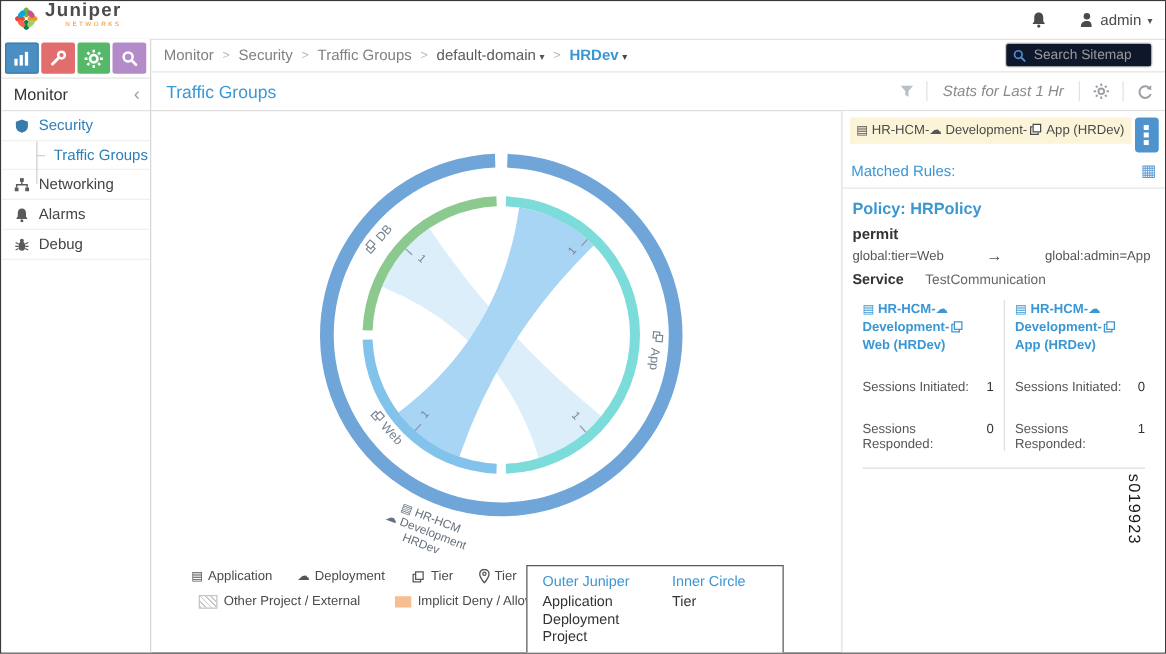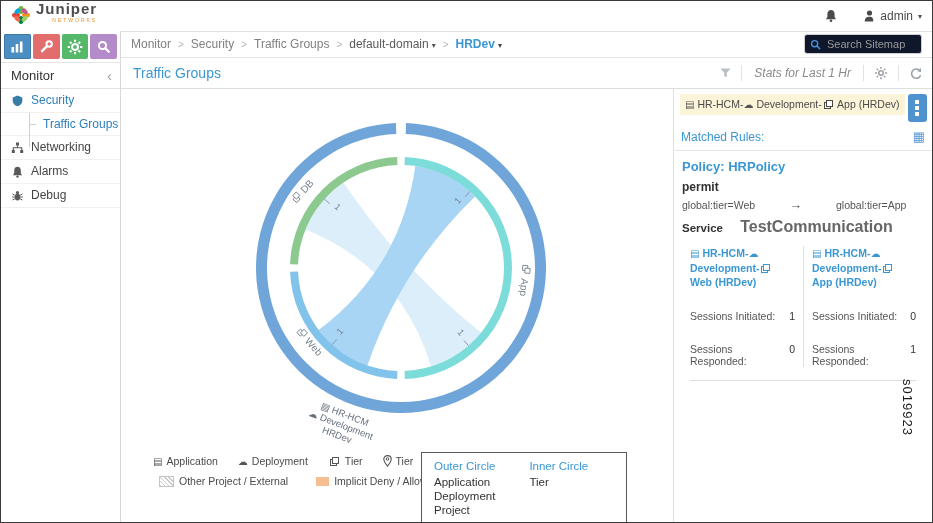--- a/index.html
+++ b/index.html
@@ -85,21 +85,21 @@
   .mrow .mlab{font-size:12px;color:#3b97d3;cursor:pointer;}
   .mrow .gridic{margin-left:auto;font-size:13px;color:#5b9bd5;cursor:pointer;line-height:12px;}
   .pdiv{border-top:1px solid #e6e6e6;margin:0;}
   .policy{padding:8px 8px 0 8px;}
   .ptitle{font-size:13px;color:#3b97d3;font-weight:bold;cursor:pointer;}
   .paction{font-size:12px;color:#333;font-weight:bold;margin-top:6px;}
   .ptier{display:flex;align-items:center;margin-top:3px;font-size:10.5px;color:#555;}
   .ptier .arr{flex:1;text-align:center;font-size:13px;color:#555;}
   .ptier .dst{width:88px;}
   .pservice{margin-top:6px;font-size:11.5px;color:#333;font-weight:bold;}
-  .pservice span{font-size:16px;color:#666;font-weight:bold;margin-left:14px;}
+  .pservice span{font-size:11px;color:#666;font-weight:normal;margin-left:14px;}
   .epcols{display:flex;margin-top:10px;}
   .epcol{width:50%;box-sizing:border-box;padding:0 8px;}
   .epcol + .epcol{border-left:1px solid #e0e0e0;}
   .eplink{font-size:10.5px;font-weight:bold;color:#3b97d3;line-height:14px;cursor:pointer;}
   .sessrow{display:flex;font-size:10.5px;color:#555;margin-top:21px;}
   .sessrow:first-of-type{margin-top:9px;}
   .sessrow b{margin-left:auto;color:#333;font-weight:normal;}
   .bdiv{border-top:1px solid #ddd;margin:13px 8px 0 8px;}
 
   .watermark{position:absolute;right:17px;top:378px;writing-mode:vertical-rl;font-size:13px;color:#1b1b1b;letter-spacing:1px;font-family:"Liberation Sans","DejaVu Sans",sans-serif;}
@@ -359,21 +359,21 @@
         <span>Other Project / External</span>
       </span>
       <span class="li">
         <span class="sw-orange"></span>
         <span>Implicit Deny / Allow</span>
       </span>
     </div>
 
     <div class="legbox">
       <div class="legcol">
-        <div class="lt">Outer Circle</div>
+        <div class="lt">Outer Juniper</div>
         <div class="lv">Application</div>
         <div class="lv">Deployment</div>
         <div class="lv">Project</div>
       </div>
       <div class="legcol">
         <div class="lt">Inner Circle</div>
         <div class="lv">Tier</div>
       </div>
     </div>
   </div>
@@ -400,21 +400,21 @@
       <span class="gridic">▦</span>
     </div>
     <div class="pdiv"></div>
 
     <div class="policy">
       <div class="ptitle">Policy: HRPolicy</div>
       <div class="paction">permit</div>
       <div class="ptier">
         <span class="src">global:tier=Web</span>
         <span class="arr">→</span>
-        <span class="dst">global:tier=App</span>
+        <span class="dst">global:admin=App</span>
       </div>
       <div class="pservice">
         <span style="font-weight:bold;color:#333;font-size:11.5px;margin-left:0">Service</span>
         <span>TestCommunication</span>
       </div>
 
       <div class="epcols">
         <div class="epcol">
           <div class="eplink">
             <span class="gi" style="color:#3b97d3">▤</span>

